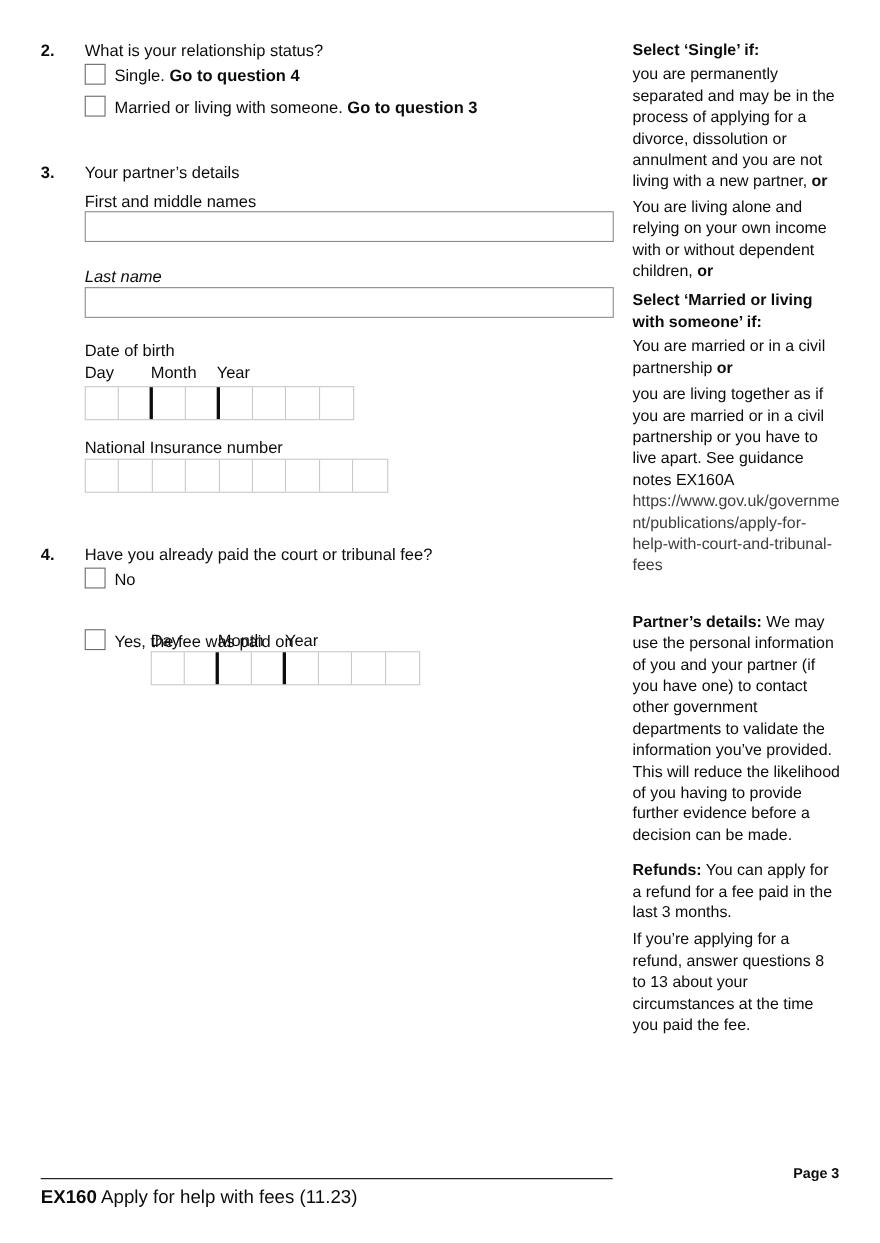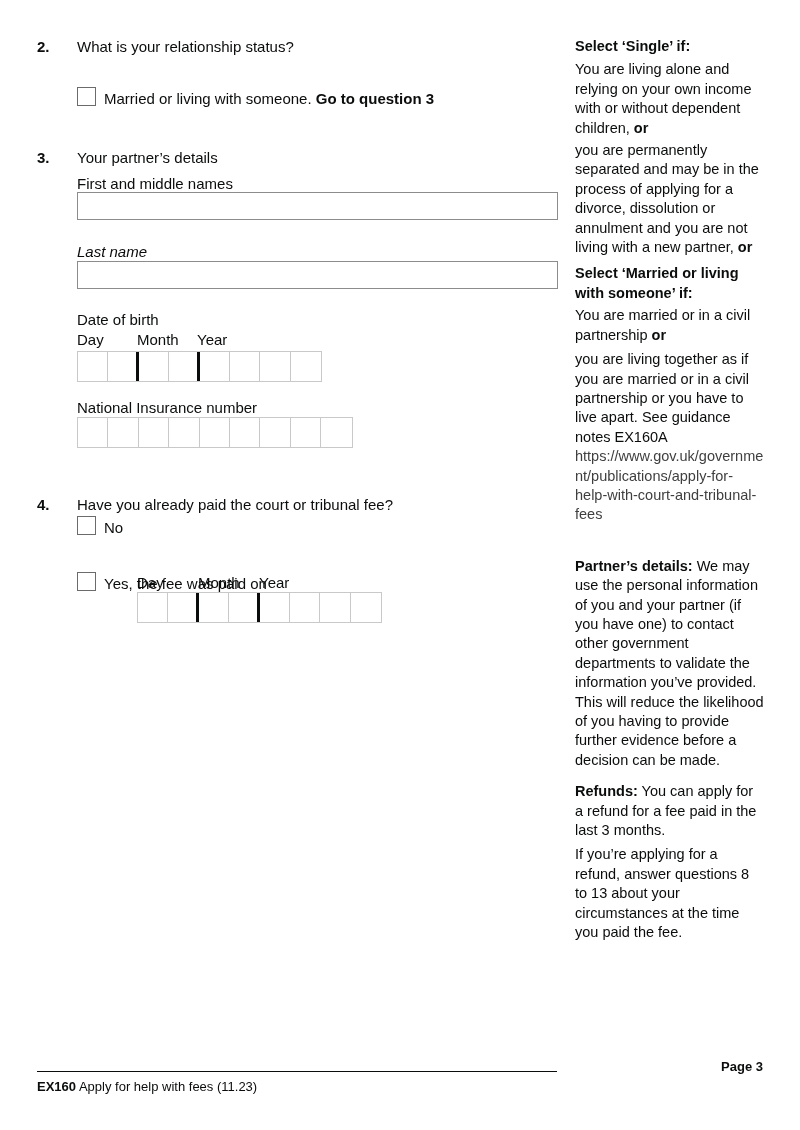--- a/index.html
+++ b/index.html
@@ -38,31 +38,35 @@
     font-size:14.5px; line-height:19.4px;
   }
   .sb-h { font-weight:700; margin:0; }
   .sb-p { margin:0; }
   .mt3 { margin-top:3px; } .mt4 { margin-top:4px; } .mt5 { margin-top:5px; }
   .mt7 { margin-top:7px; } .mt12 { margin-top:12px; } .mt32 { margin-top:32px; }
   .sb-link { color:#3f3f3f; overflow-wrap:anywhere; cursor:pointer; }
 
   
   .footer-rule { left:37px; top:1071px; width:520px; height:1px; background:#0b0c0c; }
-  .footer-text { left:37px; top:1079px; font-size:13px; }
+  .footer-text { left:37px; top:1079px; font-size:17px; }
   .page-num { right:37px; top:1059px; font-size:13px; font-weight:700; }
 </style>
 </head>
 <body>
 
 <div id="page">
 
   <div class="abs q-num" style="left:37px; top:38px;">2.</div>
   <div class="abs q-text" style="left:77px; top:38px;">What is your relationship status?</div>
 
+  <div class="abs opt" style="left:77px; top:58px;">
+    <div class="cb"></div>
+    <div class="opt-label"><span>Single. </span><b>Go to question 4</b></div>
+  </div>
   <div class="abs opt" style="left:77px; top:87px;">
     <div class="cb"></div>
     <div class="opt-label"><span>Married or living with someone. </span><b>Go to question 3</b></div>
   </div>
 
   <div class="abs q-num" style="left:37px; top:149px;">3.</div>
   <div class="abs q-text" style="left:77px; top:149px;">Your partner’s details</div>
 
   <div class="abs field-label" style="left:77px; top:175px;">First and middle names</div>
   <input class="abs txt-input" style="left: 77px; top: 192px;" type="text" value="">
@@ -119,22 +123,22 @@
       <div class="cell"></div>
       <div class="cell thick"></div>
       <div class="cell"></div>
       <div class="cell"></div>
       <div class="cell"></div>
       <div class="cell"></div>
     </div>
 
   <div class="sidebar">
     <p class="sb-h">Select ‘Single’ if:</p>
+    <p class="sb-p mt3"><span>you are permanently separated and may be in the process of applying for a divorce, dissolution or annulment and you are not living with a new partner, </span><b>or</b></p>
     <p class="sb-p mt4"><span>You are living alone and relying on your own income with or without dependent children, </span><b>or</b></p>
-    <p class="sb-p mt3"><span>you are permanently separated and may be in the process of applying for a divorce, dissolution or annulment and you are not living with a new partner, </span><b>or</b></p>
 
     <p class="sb-h mt7">Select ‘Married or living with someone’ if:</p>
     <p class="sb-p mt3"><span>You are married or in a civil partnership </span><b>or</b></p>
     <p class="sb-p mt5"><span>you are living together as if you are married or in a civil partnership or you have to live apart. See guidance notes EX160A </span><a class="sb-link">https://www.gov.uk/government/publications/apply-for-help-with-court-and-tribunal-fees</a></p>
 
     <p class="sb-p mt32"><b>Partner’s details:</b><span> We may use the personal information of you and your partner (if you have one) to contact other government departments to validate the information you’ve provided. This will reduce the likelihood of you having to provide further evidence before a decision can be made.</span></p>
 
     <p class="sb-p mt12"><b>Refunds:</b><span> You can apply for a refund for a fee paid in the last 3 months.</span></p>
     <p class="sb-p mt5">If you’re applying for a refund, answer questions 8 to 13 about your circumstances at the time you paid the fee.</p>
   </div>

